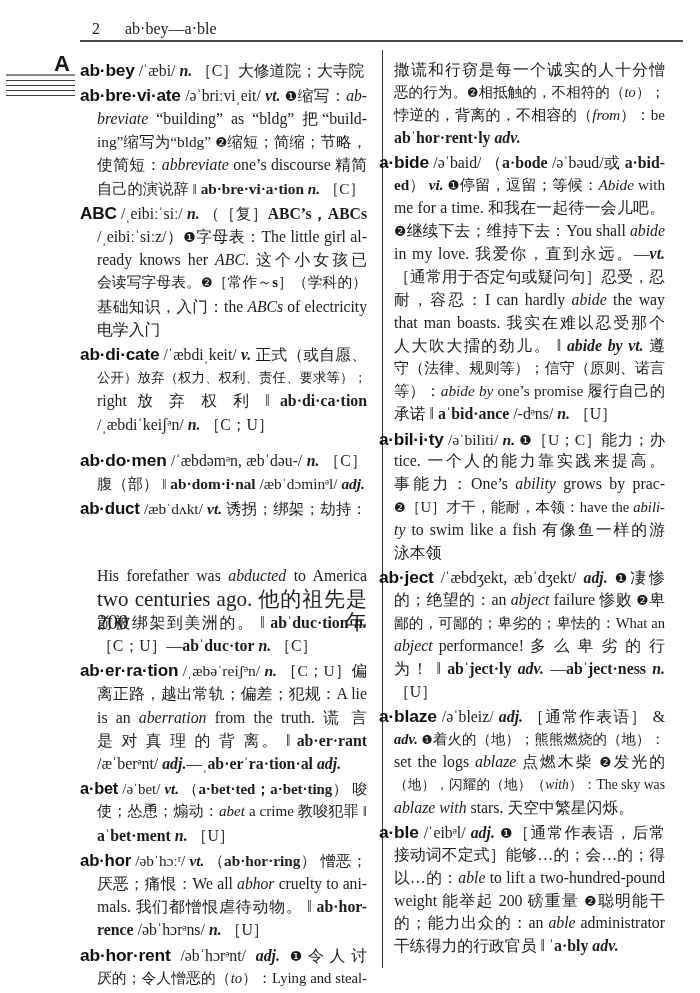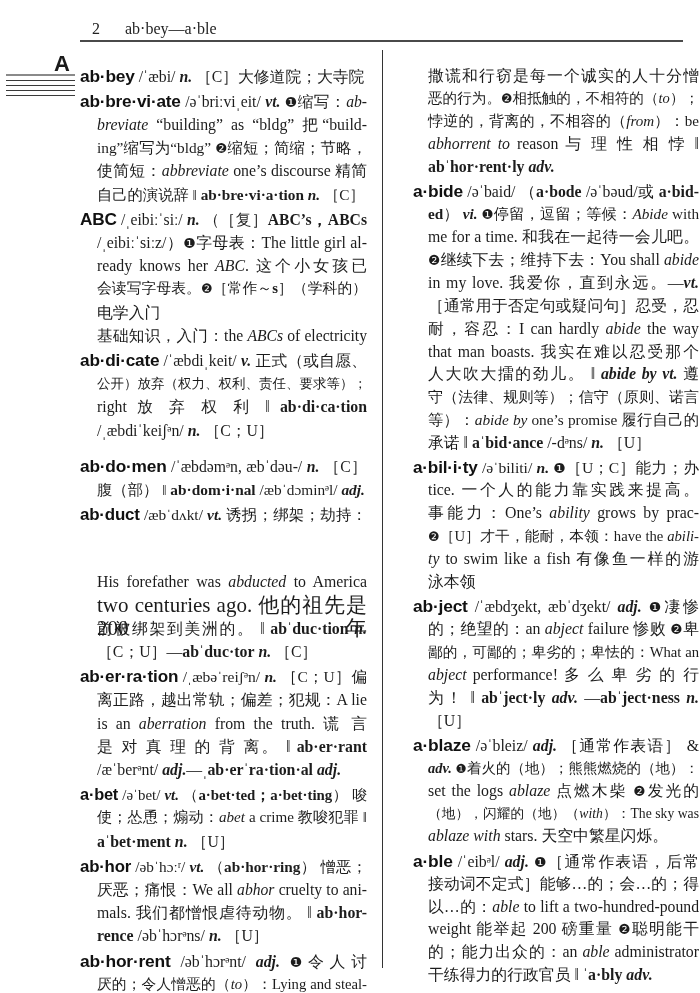--- a/index.html
+++ b/index.html
@@ -21,30 +21,30 @@
       position: absolute; left: 54px; top: 53px; font-size: 22px; line-height: 22px;
       font-family: "Liberation Sans", "DejaVu Sans", sans-serif; font-weight: 700; color: #1a1a1a;
     }
     .thumb-line { position: absolute; left: 6px; width: 69px; height: 1.3px; background: #3a3a3a; }
     .thumb-line.first { height: 2px; background: #8a8a8a; }
     .col-divider {
       position: absolute; left: 382px; top: 50px; width: 1.2px; height: 918px; background: #333;
     }
     .col { position: absolute; top: 50.5px; }
     .col-left { left: 80px; width: 287px; --lh: 23.15px; --gap: 2.3px; --indent: 17px; }
-    .col-right { left: 413px; width: 286px; --lh: 22.9px; --gap: 1.4px; --indent: 15px; }
+    .col-right { left: 379px; width: 286px; --lh: 22.9px; --gap: 1.4px; --indent: 15px; }
     .line {
       height: var(--lh); line-height: var(--lh); font-size: 16px;
       white-space: nowrap; overflow: hidden;
       text-align: justify; text-align-last: justify;
       box-sizing: border-box;
     }
     .line.cont { padding-left: var(--indent); }
     .line.head { margin-top: var(--gap); }
-    .col > .line:first-child { margin-top: 14px; }
+    .col > .line:first-child { margin-top: 8px; }
     .line.end { text-align-last: left; }
     .s-hw {
       font-family: "Liberation Sans", "DejaVu Sans", sans-serif; font-weight: 700;
       font-size: 1.1em; letter-spacing: -0.2px; color: #111;
     }
     .s-b { font-weight: 700; }
     .s-i { font-style: italic; }
     .s-bi { font-weight: 700; font-style: italic; }
     .s-n { font-family: "DejaVu Sans", sans-serif; font-size: 0.88em; }
   </style>
@@ -68,22 +68,22 @@
     <div class="line head end" style="font-size: 15.7778px; white-space: normal; overflow: visible;"><span class="s-hw">ab·bey</span><span class="s-t"> /ˈæbi/ </span><span class="s-bi">n.</span><span class="s-t"> ［C］大修道院；大寺院</span></div>
     <div class="line head" style="font-size: 15.669px; white-space: normal; overflow: visible;"><span class="s-hw">ab·bre·vi·ate</span><span class="s-t"> /əˈbriːviˌeit/ </span><span class="s-bi">vt.</span><span class="s-t"> </span><span class="s-n">❶</span><span class="s-t">缩写：</span><span class="s-i">ab-</span></div>
     <div class="line cont" style="font-size: 15.8328px; white-space: normal; overflow: visible;"><span class="s-i">breviate</span><span class="s-t"> “building” as “bldg” 把“build-</span></div>
     <div class="line cont" style="font-size: 15.3514px; white-space: normal; overflow: visible;"><span class="s-t">ing”缩写为“bldg” </span><span class="s-n">❷</span><span class="s-t">缩短；简缩；节略，</span></div>
     <div class="line cont" style="font-size: 15.8328px; white-space: normal; overflow: visible;"><span class="s-t">使简短：</span><span class="s-i">abbreviate</span><span class="s-t"> one’s discourse 精简</span></div>
     <div class="line cont end" style="font-size: 15.2997px; white-space: normal; overflow: visible;"><span class="s-t">自己的演说辞 ‖ </span><span class="s-b">ab·bre·vi·a·tion</span><span class="s-t"> </span><span class="s-bi">n.</span><span class="s-t"> ［C］</span></div>
     <div class="line head" style="font-size: 15.669px; white-space: normal; overflow: visible;"><span class="s-hw">ABC</span><span class="s-t"> /ˌeibiːˈsiː/ </span><span class="s-bi">n.</span><span class="s-t"> （［复］</span><span class="s-b">ABC’s，ABCs</span></div>
     <div class="line cont" style="font-size: 15.8328px; white-space: normal; overflow: visible;"><span class="s-t">/ˌeibiːˈsiːz/）</span><span class="s-n">❶</span><span class="s-t">字母表：The little girl al-</span></div>
     <div class="line cont" style="font-size: 15.8328px; white-space: normal; overflow: visible;"><span class="s-t">ready knows her </span><span class="s-i">ABC</span><span class="s-t">. 这个小女孩已</span></div>
     <div class="line cont" style="font-size: 14.7532px; white-space: normal; overflow: visible;"><span class="s-t">会读写字母表。</span><span class="s-n">❷</span><span class="s-t">［常作～</span><span class="s-b">s</span><span class="s-t">］（学科的）</span></div>
+    <div class="line cont" style="font-size: 15.669px; white-space: normal; overflow: visible;"><span class="s-t">基础知识，入门：the </span><span class="s-i">ABCs</span><span class="s-t"> of electricity</span></div>
     <div class="line cont end" style="font-size: 15.8328px; white-space: normal; overflow: visible;"><span class="s-t">电学入门</span></div>
-    <div class="line cont" style="font-size: 15.669px; white-space: normal; overflow: visible;"><span class="s-t">基础知识，入门：the </span><span class="s-i">ABCs</span><span class="s-t"> of electricity</span></div>
     <div class="line head" style="font-size: 15.669px; white-space: normal; overflow: visible;"><span class="s-hw">ab·di·cate</span><span class="s-t"> /ˈæbdiˌkeit/ </span><span class="s-bi">v.</span><span class="s-t"> 正式（或自愿、</span></div>
     <div class="line cont" style="font-size: 13.4837px; white-space: normal; overflow: visible;"><span class="s-t">公开）放弃（权力、权利、责任、要求等）；</span></div>
     <div class="line cont" style="font-size: 15.8328px; white-space: normal; overflow: visible;"><span class="s-t">right 放 弃 权 利 ‖ </span><span class="s-b">ab·di·ca·tion</span></div>
     <div class="line cont end" style="font-size: 15.8328px; white-space: normal; overflow: visible;"><span class="s-t">/ˌæbdiˈkeiʃᵊn/ </span><span class="s-bi">n.</span><span class="s-t"> ［C；U］</span></div>
     <div class="line head" style="font-size: 15.7232px; white-space: normal; overflow: visible; margin-top: 13px;"><span class="s-hw">ab·do·men</span><span class="s-t"> /ˈæbdəmᵊn, æbˈdəu-/ </span><span class="s-bi">n.</span><span class="s-t"> ［C］</span></div>
     <div class="line cont end" style="font-size: 15.3514px; white-space: normal; overflow: visible;"><span class="s-t">腹（部） ‖ </span><span class="s-b">ab·dom·i·nal</span><span class="s-t"> /æbˈdɔminᵊl/ </span><span class="s-bi">adj.</span></div>
     <div class="line head" style="font-size: 15.4034px; white-space: normal; overflow: visible;"><span class="s-hw">ab·duct</span><span class="s-t"> /æbˈdʌkt/ </span><span class="s-bi">vt.</span><span class="s-t"> 诱拐；绑架；劫持：</span></div>
     <div class="line cont" style="font-size: 15.8328px; white-space: normal; overflow: visible; margin-top: 44px;"><span class="s-t">His forefather was </span><span class="s-i">abducted</span><span class="s-t"> to America</span></div>
     <div class="line cont" style="font-size: 21px; white-space: normal; overflow: visible;"><span class="s-t">two centuries ago. 他的祖先是 200 年</span></div>
     <div class="line cont" style="font-size: 15.8328px; white-space: normal; overflow: visible;"><span class="s-t">前被绑架到美洲的。 ‖ </span><span class="s-b">abˈduc·tion</span><span class="s-t"> </span><span class="s-bi">n.</span></div>
@@ -102,21 +102,20 @@
     <div class="line cont end" style="font-size: 15.8328px; white-space: normal; overflow: visible;"><span class="s-b">rence</span><span class="s-t"> /əbˈhɔrᵊns/ </span><span class="s-bi">n.</span><span class="s-t"> ［U］</span></div>
     <div class="line head" style="font-size: 15.8328px; white-space: normal; overflow: visible;"><span class="s-hw">ab·hor·rent</span><span class="s-t"> /əbˈhɔrᵊnt/ </span><span class="s-bi">adj.</span><span class="s-t"> </span><span class="s-n">❶</span><span class="s-t">令人讨</span></div>
     <div class="line cont" style="font-size: 14.7055px; white-space: normal; overflow: visible;"><span class="s-t">厌的；令人憎恶的（</span><span class="s-i">to</span><span class="s-t">）：Lying and steal-</span></div>
     <div class="line cont" style="font-size: 15.8328px; white-space: normal; overflow: visible;"><span class="s-t">ing are </span><span class="s-i">abhorrent to</span><span class="s-t"> every honest man.</span></div>
   </div>
 <div class="col-divider"></div>
 <div class="col col-right">
     <div class="line cont" style="font-size: 15.8322px; white-space: normal; overflow: visible;"><span class="s-t">撒谎和行窃是每一个诚实的人十分憎</span></div>
     <div class="line cont" style="font-size: 14.5128px; white-space: normal; overflow: visible;"><span class="s-t">恶的行为。</span><span class="s-n">❷</span><span class="s-t">相抵触的，不相符的（</span><span class="s-i">to</span><span class="s-t">）；</span></div>
     <div class="line cont" style="font-size: 15.0933px; white-space: normal; overflow: visible;"><span class="s-t">悖逆的，背离的，不相容的（</span><span class="s-i">from</span><span class="s-t">）：be</span></div>
-    <div class="line cont" style="font-size: 15.8322px; white-space: normal; overflow: visible;"><span class="s-i">abhorrent to</span><span class="s-t"> reason 与 理 性 相 悖 ‖</span></div>
     <div class="line cont end" style="font-size: 15.8322px; white-space: normal; overflow: visible;"><span class="s-b">abˈhor·rent·ly</span><span class="s-t"> </span><span class="s-bi">adv.</span></div>
     <div class="line head" style="font-size: 15.777px; white-space: normal; overflow: visible;"><span class="s-hw">a·bide</span><span class="s-t"> /əˈbaid/ （</span><span class="s-b">a·bode</span><span class="s-t"> /əˈbəud/或 </span><span class="s-b">a·bid-</span></div>
     <div class="line cont" style="font-size: 15.2458px; white-space: normal; overflow: visible;"><span class="s-b">ed</span><span class="s-t">） </span><span class="s-bi">vi.</span><span class="s-t"> </span><span class="s-n">❶</span><span class="s-t">停留，逗留；等候：</span><span class="s-i">Abide</span><span class="s-t"> with</span></div>
     <div class="line cont" style="font-size: 15.8322px; white-space: normal; overflow: visible;"><span class="s-t">me for a time. 和我在一起待一会儿吧。</span></div>
     <div class="line cont" style="font-size: 15.777px; white-space: normal; overflow: visible;"><span class="s-n">❷</span><span class="s-t">继续下去；维持下去：You shall </span><span class="s-i">abide</span></div>
     <div class="line cont" style="font-size: 15.8322px; white-space: normal; overflow: visible;"><span class="s-t">in my love. 我爱你，直到永远。—</span><span class="s-bi">vt.</span></div>
     <div class="line cont" style="font-size: 15.777px; white-space: normal; overflow: visible;"><span class="s-t">［通常用于否定句或疑问句］忍受，忍</span></div>
     <div class="line cont" style="font-size: 15.8322px; white-space: normal; overflow: visible;"><span class="s-t">耐，容忍：I can hardly </span><span class="s-i">abide</span><span class="s-t"> the way</span></div>
     <div class="line cont" style="font-size: 15.8322px; white-space: normal; overflow: visible;"><span class="s-t">that man boasts. 我实在难以忍受那个</span></div>
     <div class="line cont" style="font-size: 15.8322px; white-space: normal; overflow: visible;"><span class="s-t">人大吹大擂的劲儿。 ‖ </span><span class="s-bi">abide by vt.</span><span class="s-t"> 遵</span></div>

